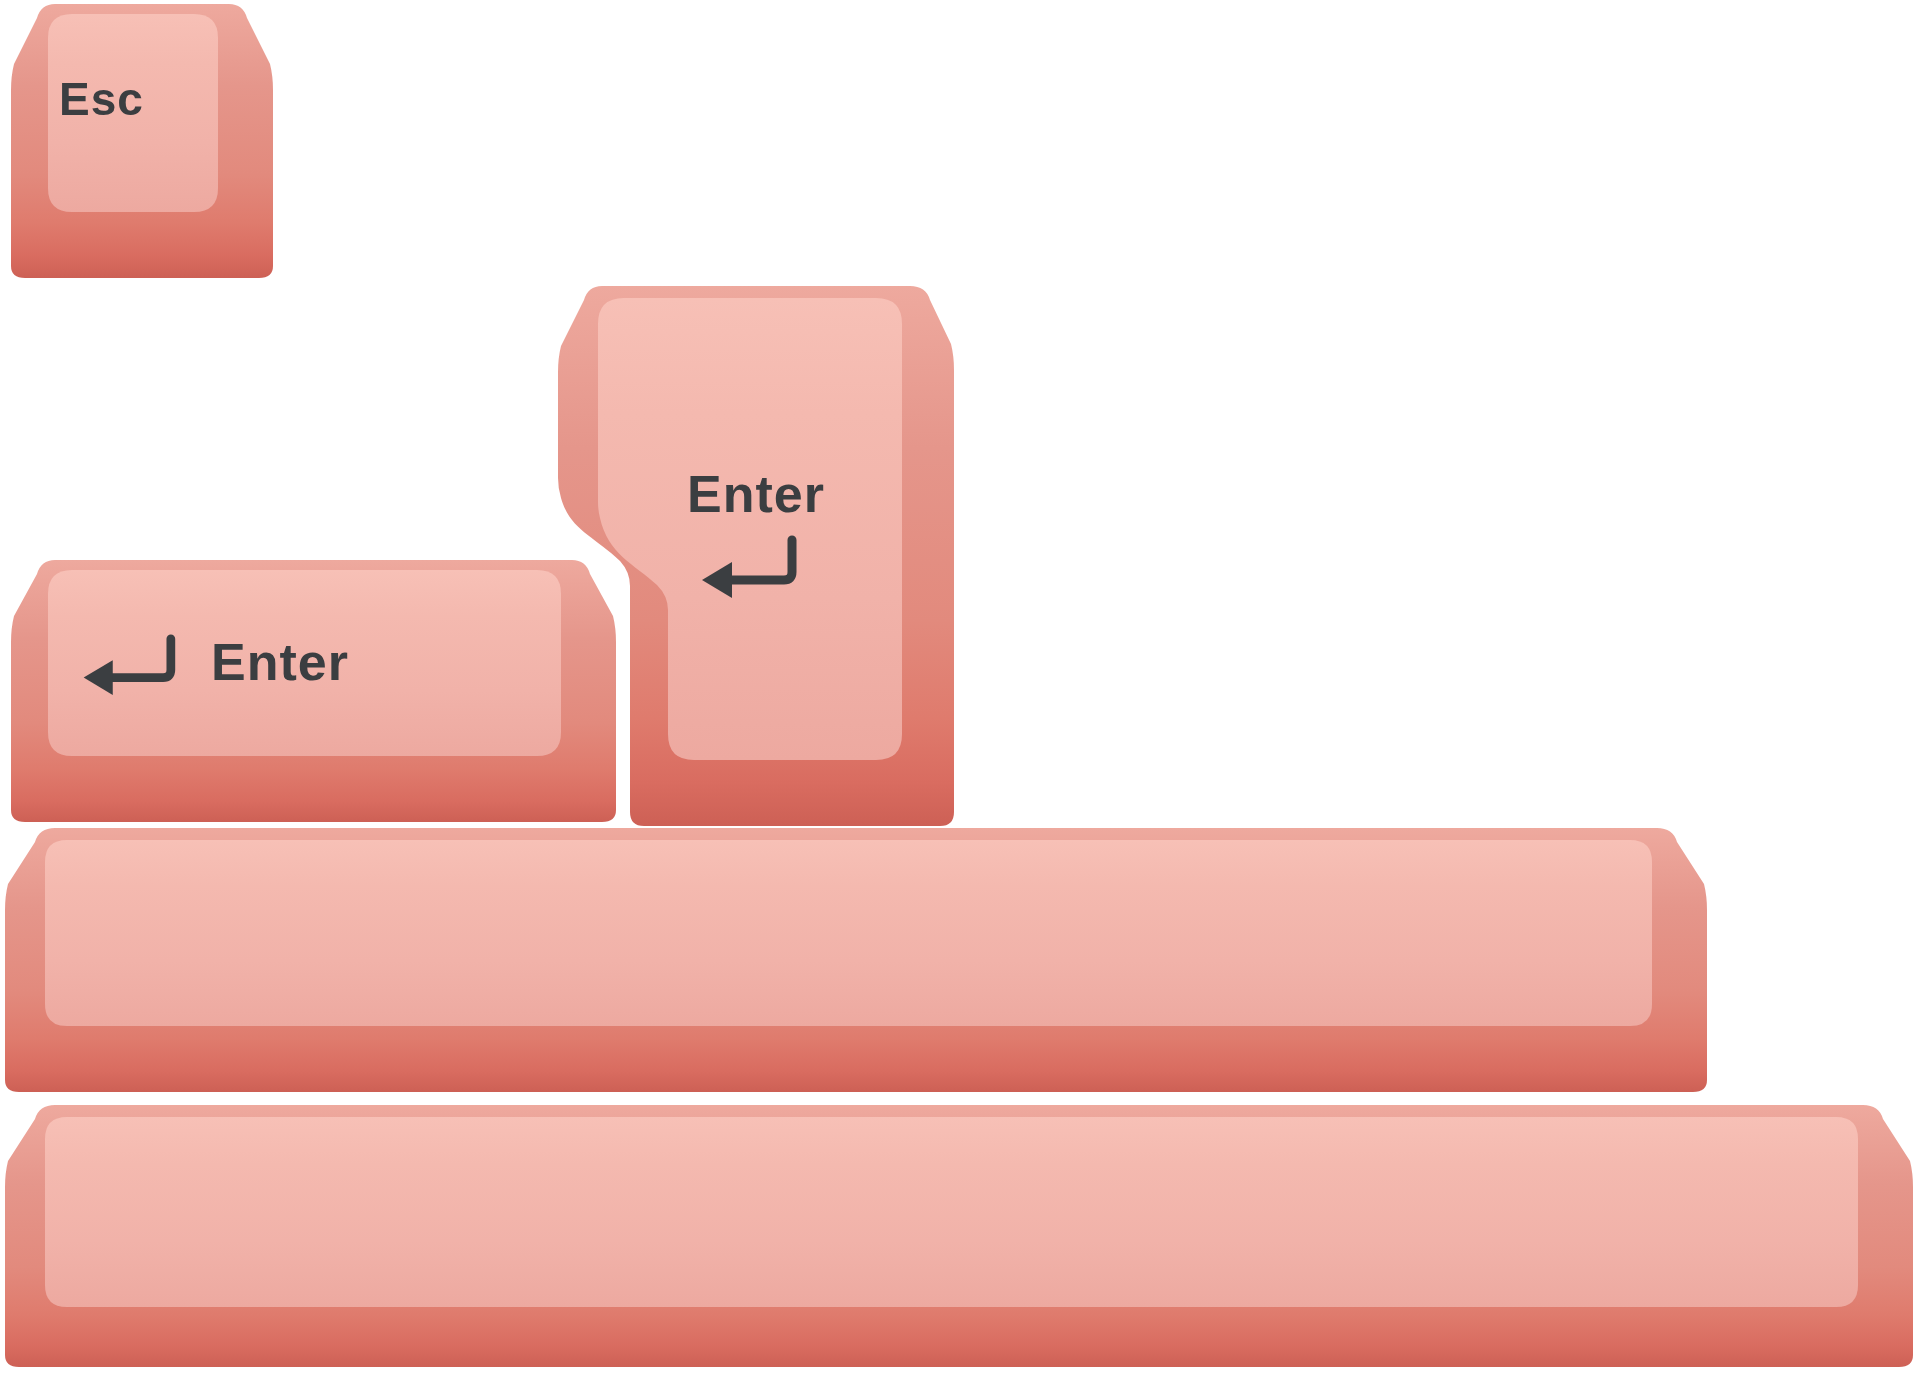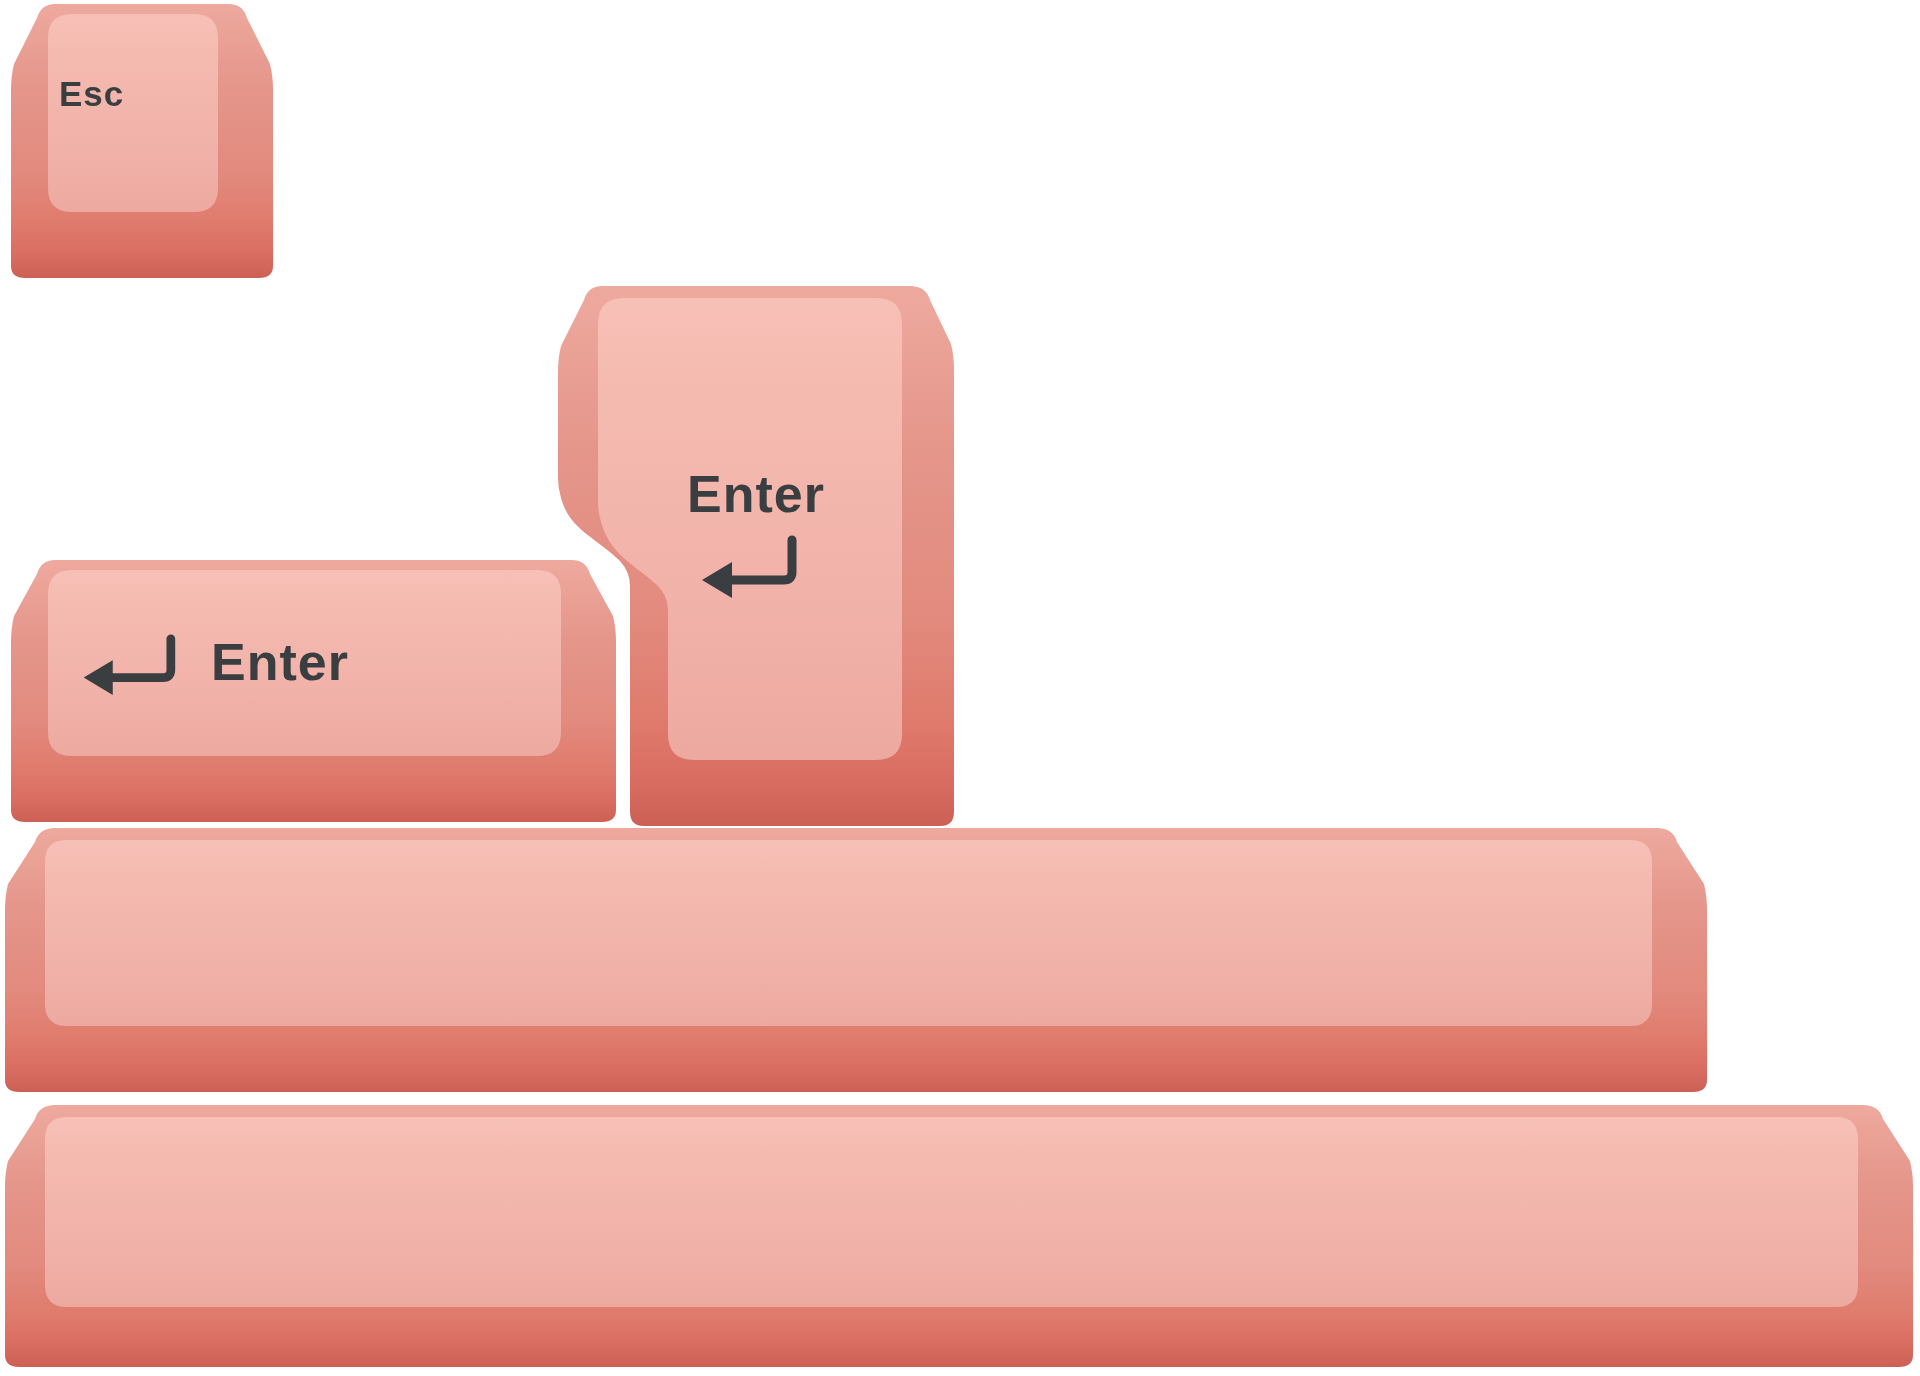--- a/index.html
+++ b/index.html
@@ -25,21 +25,21 @@
     letter-spacing: 1px;
     white-space: nowrap;
   }
 
   .arrow-icon { position: absolute; }
   .arrow-line { fill: none; stroke: var(--legend, #3b3e41); stroke-width: 9; stroke-linecap: round; }
   .arrow-head { fill: var(--legend, #3b3e41); stroke: none; }
 
   
   .key-esc { left: 11px; top: 2px; width: 262px; height: 276px; }
-  .key-esc .legend-text { left: 48px; top: 74px; font-size: 35px; }
+  .key-esc .legend-text { left: 48px; top: 74px; font-size: 46px; }
 
   
   .key-iso { left: 558px; top: 284px; width: 396px; height: 542px; }
   .key-iso .legend-text { left: 0; top: 184px; width: 100%; text-align: center; font-size: 52px; }
   .key-iso .arrow-icon { left: 142px; top: 250px; }
 
   
   .key-ansi { left: 11px; top: 558px; width: 605px; height: 264px; }
   .key-ansi .legend-row {
     position: absolute; left: 70px; top: 74px; height: 64px;

